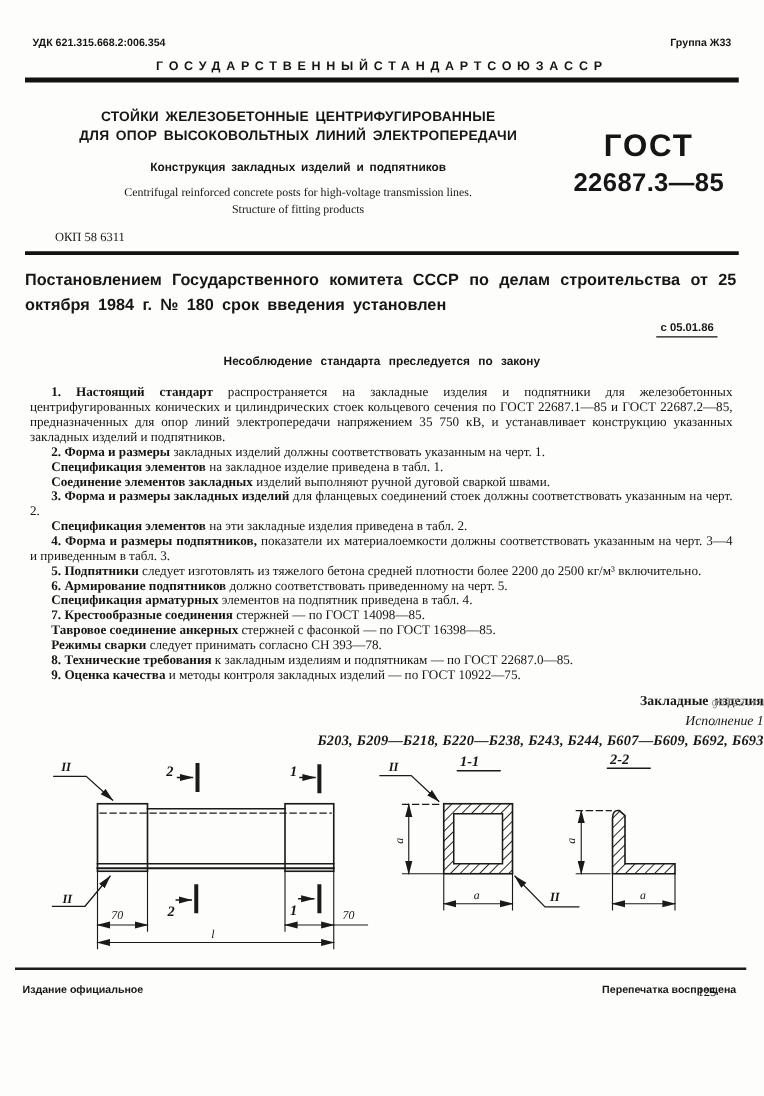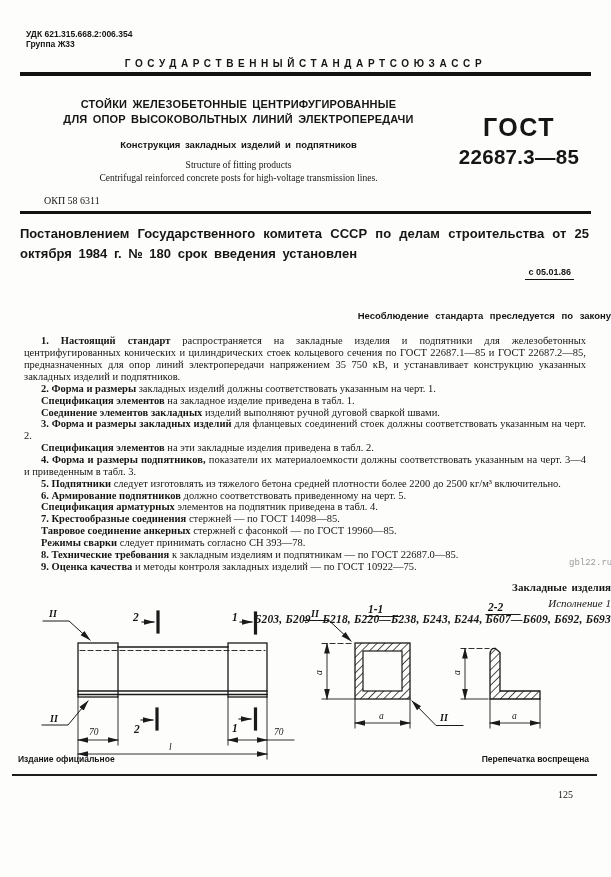--- a/index.html
+++ b/index.html
@@ -5,21 +5,21 @@
   html,body{margin:0;padding:0;}
   body{
     width:611px;height:877px;background:#ffffff;
     font-family:"Liberation Serif", serif;color:#161616;
     position:relative;overflow:hidden;
   }
   .page{position:absolute;inset:0;background:#fdfdfc;}
 
   .topline{display:flex;justify-content:space-between;
     margin:29px 26px 0 26px;
-    font-family:"Liberation Sans", sans-serif;font-weight:bold;font-size:8.5px;flex-direction:column;}
+    font-family:"Liberation Sans", sans-serif;font-weight:bold;font-size:8.5px;}
   .orgline{display:flex;justify-content:center;
     margin:9px 24px 0 24px;
     font-family:"Liberation Sans", sans-serif;font-weight:bold;font-size:10px;}
   .orgline span{letter-spacing:0.46em;white-space:nowrap;}
   .rule{height:3.5px;background:#121212;margin:3px 20px 0 20px;}
   .rule2{height:3px;margin-top:5px;}
 
   .titlegrid{display:flex;margin:21px 16px 0 34px;}
   .titleleft{flex:1;text-align:center;}
   .t-ru{font-family:"Liberation Sans", sans-serif;font-weight:bold;font-size:11px;
@@ -33,41 +33,41 @@
   .gost .g2{font-size:20.5px;margin-top:3px;letter-spacing:0.3px;white-space:nowrap;}
 
   .okp{margin:11px 0 0 44px;font-size:10px;}
 
   .decree{margin:10px 22px 0 20px;
     font-family:"Liberation Sans", sans-serif;font-weight:bold;font-size:13px;
     line-height:1.55;text-align:justify;word-spacing:3px;}
   .effective{text-align:right;margin:3px 37px 0 0;
     font-family:"Liberation Sans", sans-serif;font-weight:bold;font-size:9px;}
   .effective span{display:inline-block;border-bottom:1.5px solid #121212;padding:0 3px 2px 3px;}
-  .law{text-align:right;font-family:"Liberation Sans", sans-serif;font-weight:bold;
-    font-size:9.5px;margin-top:30px;word-spacing:4px;}
+  .law{text-align:center;font-family:"Liberation Sans", sans-serif;font-weight:bold;
+    font-size:9.5px;margin-top:14px;word-spacing:4px;}
 
   .bodytext{margin:14px 25px 0 24px;font-size:10.5px;line-height:1.13;text-align:justify;}
   .bodytext p{margin:0;text-indent:17px;}
   .bodytext .lead{font-weight:bold;}
 
   .sect{text-align:right;margin-top:8px;}
   .s-head{font-weight:bold;font-size:11px;word-spacing:2px;}
   .s-var{font-style:italic;font-size:11px;margin-top:4px;}
   .s-marks{font-weight:bold;font-style:italic;font-size:11.5px;margin-top:4px;letter-spacing:0.2px;}
 
   svg.draw{position:absolute;top:600px;left:23px;}
   svg.draw text{fill:#161616;font-family:"Liberation Serif", serif;}
   .lbl-cut{font-size:11.5px;font-weight:bold;font-style:italic;}
   .lbl-ii{font-size:10px;font-weight:bold;font-style:italic;}
   .lbl-dim{font-size:9.5px;font-style:italic;}
   .lbl-sec{font-size:11.5px;font-weight:bold;font-style:italic;}
 
   .footrule{position:absolute;top:774px;left:12px;right:14px;height:1.5px;background:#1c1c1c;}
-  .footrow{position:absolute;top:754px;left:18px;right:22px;display:flex;justify-content:space-between;
+  .footrow{position:absolute;top:786px;left:18px;right:22px;display:flex;justify-content:space-between;
     font-family:"Liberation Sans", sans-serif;font-weight:bold;font-size:8.5px;}
   .pagenum{position:absolute;top:789px;right:38px;font-size:10px;}
   .watermark{position:absolute;top:558px;left:569px;color:#9b9b9b;
     font-family:Liberation Mono, monospace;font-size:9px;}
 </style>
 </head>
 <body>
 
 <div class="page">
 
@@ -86,22 +86,22 @@
   <div class="rule"></div>
 
   <div class="titlegrid">
     <div class="titleleft">
       <div class="t-ru">
         <div>СТОЙКИ ЖЕЛЕЗОБЕТОННЫЕ ЦЕНТРИФУГИРОВАННЫЕ</div>
         <div>ДЛЯ ОПОР ВЫСОКОВОЛЬТНЫХ ЛИНИЙ ЭЛЕКТРОПЕРЕДАЧИ</div>
       </div>
       <div class="t-sub">Конструкция закладных изделий и подпятников</div>
       <div class="t-en">
+        <div>Centrifugal reinforced concrete posts for high-voltage transmission lines.</div>
         <div>Structure of fitting products</div>
-        <div>Centrifugal reinforced concrete posts for high-voltage transmission lines.</div>
       </div>
     </div>
     <div class="gost">
       <div class="g1">ГОСТ</div>
       <div class="g2">22687.3—85</div>
     </div>
   </div>
 
   <div class="okp">ОКП 58 6311</div>
 
@@ -118,21 +118,21 @@
     <p><span class="lead">2. Форма и размеры</span><span> закладных изделий должны соответствовать указанным на черт. 1.</span></p>
     <p><span class="lead">Спецификация элементов</span><span> на закладное изделие приведена в табл. 1.</span></p>
     <p><span class="lead">Соединение элементов закладных</span><span> изделий выполняют ручной дуговой сваркой швами.</span></p>
     <p><span class="lead">3. Форма и размеры закладных изделий</span><span> для фланцевых соединений стоек должны соответствовать указанным на черт. 2.</span></p>
     <p><span class="lead">Спецификация элементов</span><span> на эти закладные изделия приведена в табл. 2.</span></p>
     <p><span class="lead">4. Форма и размеры подпятников,</span><span> показатели их материалоемкости должны соответствовать указанным на черт. 3—4 и приведенным в табл. 3.</span></p>
     <p><span class="lead">5. Подпятники</span><span> следует изготовлять из тяжелого бетона средней плотности более 2200 до 2500 кг/м³ включительно.</span></p>
     <p><span class="lead">6. Армирование подпятников</span><span> должно соответствовать приведенному на черт. 5.</span></p>
     <p><span class="lead">Спецификация арматурных</span><span> элементов на подпятник приведена в табл. 4.</span></p>
     <p><span class="lead">7. Крестообразные соединения</span><span> стержней — по ГОСТ 14098—85.</span></p>
-    <p><span class="lead">Тавровое соединение анкерных</span><span> стержней с фасонкой — по ГОСТ 19960—85.</span></p>
+    <p><span class="lead">Тавровое соединение анкерных</span><span> стержней с фасонкой — по ГОСТ 16398—85.</span></p>
     <p><span class="lead">Режимы сварки</span><span> следует принимать согласно СН 393—78.</span></p>
     <p><span class="lead">8. Технические требования</span><span> к закладным изделиям и подпятникам — по ГОСТ 22687.0—85.</span></p>
     <p><span class="lead">9. Оценка качества</span><span> и методы контроля закладных изделий — по ГОСТ 10922—75.</span></p>
   </div>
 
   <div class="sect">
     <div class="s-head">Закладные изделия</div>
     <div class="s-var">Исполнение 1</div>
     <div class="s-marks">Б203, Б209—Б218, Б220—Б238, Б243, Б244, Б607—Б609, Б692, Б693</div>
   </div>

